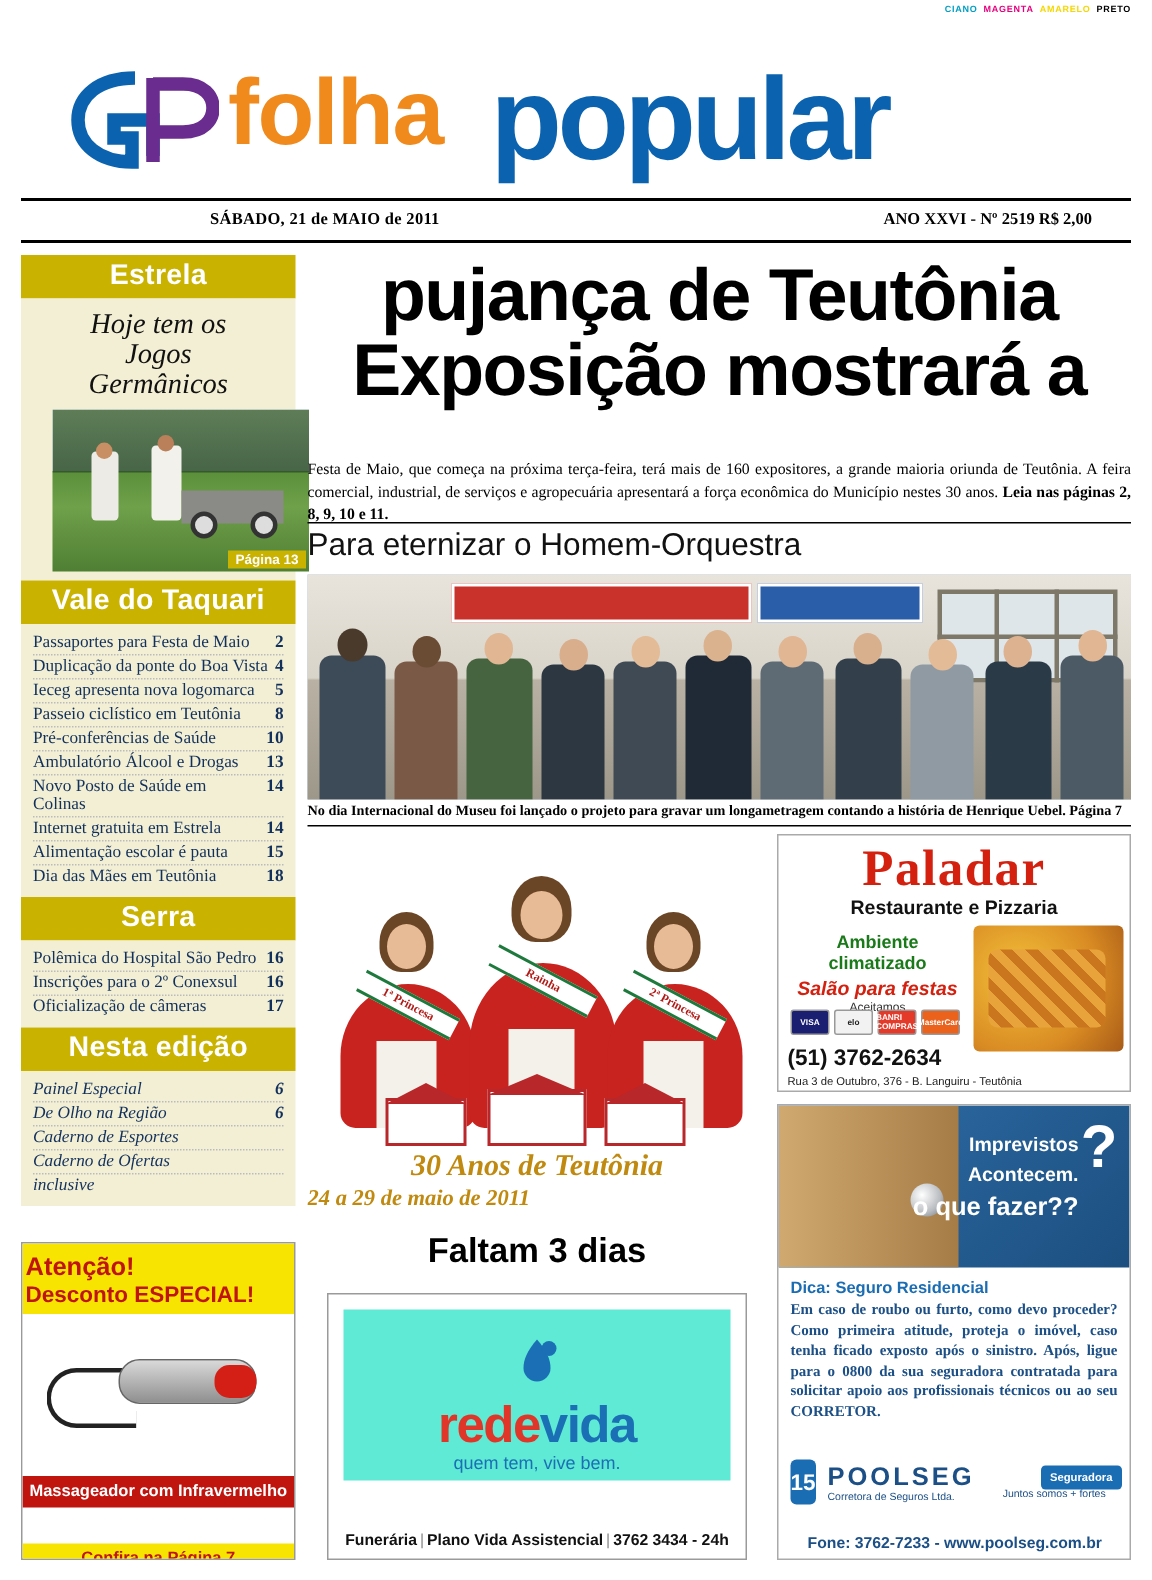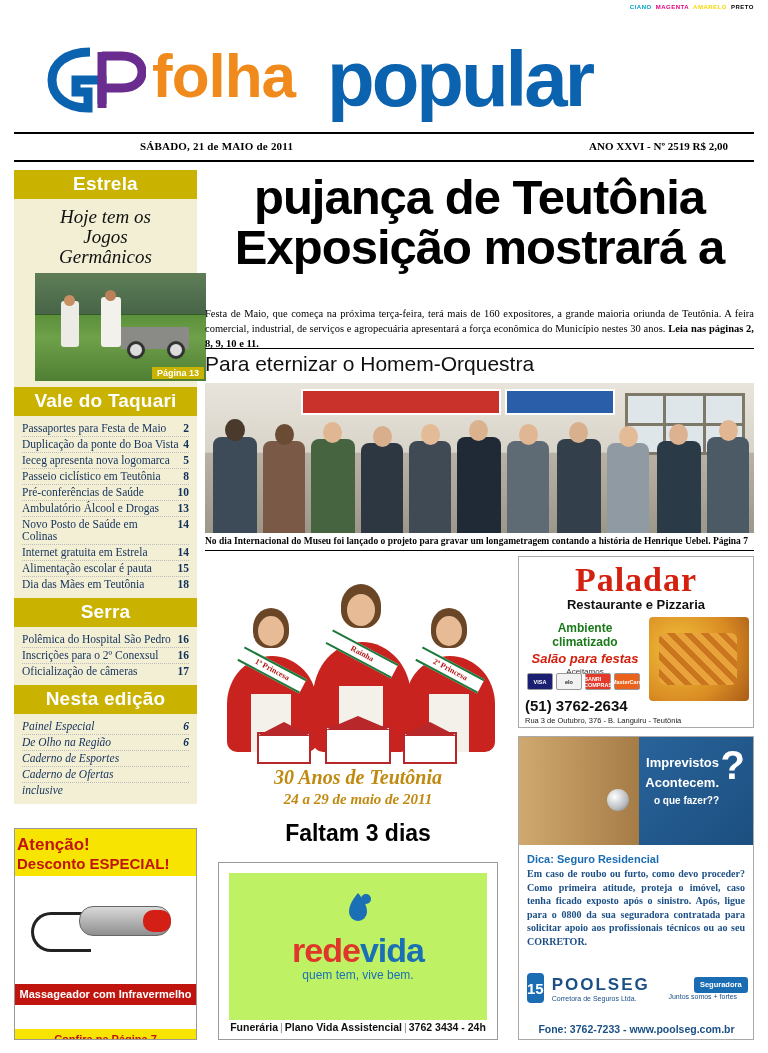--- a/index.html
+++ b/index.html
@@ -183,35 +183,35 @@
      transform:rotate(0deg); display:block; text-align:center; line-height:12px; }
   .house { position:absolute; bottom:54px; background:#fff; border:2px solid #b8272a; }
   .house .roof { position:absolute; left:-2px; right:-2px; top:-12px; height:14px; background:#b8272a; clip-path:polygon(50% 0,100% 100%,0 100%); }
   .festa-title {
     position:absolute; left:0; right:0; bottom:30px; text-align:center;
     font-family:"Liberation Serif", serif; font-weight:bold; font-style:italic;
     color:#c08a10; font-size:20px; line-height:1.05;
     text-shadow:0 1px 0 #fff;
   }
   .festa-date {
-    position:absolute; left:0; right:0; bottom:10px; text-align:center;
+    position:absolute; left:0; right:0; bottom:10px; text-align:left;
     font-family:"Liberation Serif", serif; font-weight:bold; font-style:italic;
     color:#c08a10; font-size:15px;
   }
   .faltam {
     position:absolute; left:205px; top:820px; width:306px; text-align:center;
     font-family:"Liberation Sans", sans-serif; font-weight:bold; font-size:23px; color:#000;
   }
 
   
   .redevida {
     position:absolute; left:218px; top:862px; width:280px; height:178px;
     border:1px solid #9a9a9a; background:#fff;
   }
-  .rv-inner { position:absolute; left:10px; top:10px; right:10px; height:147px; background:#bef264; }
+  .rv-inner { position:absolute; left:10px; top:10px; right:10px; height:114px; background:#5eead4; }
   .rv-logo-icon { position:absolute; left:50%; top:18px; transform:translateX(-50%); width:30px; height:36px; }
   .rv-word { position:absolute; left:0; right:0; top:58px; text-align:center;
     font-family:"Liberation Sans", sans-serif; font-weight:bold; font-size:34px; letter-spacing:-1px; }
   .rv-word .r { color:#e0362a; } .rv-word .v { color:#1b6fb5; }
   .rv-slogan { position:absolute; left:0; right:0; top:95px; text-align:center;
     font-family:"Liberation Sans", sans-serif; font-size:12px; color:#1b6fb5; }
   .rv-foot { position:absolute; left:0; right:0; bottom:6px; text-align:center;
     font-family:"Liberation Sans", sans-serif; font-size:10.5px; font-weight:bold; color:#111; }
   .rv-foot .sep { color:#888; font-weight:normal; padding:0 2px; }
 
@@ -257,21 +257,21 @@
      background:linear-gradient(90deg,#cfa96f,#a67c46); }
   .ps-knob { position:absolute; left:88px; top:52px; width:22px; height:22px; border-radius:50%;
      background:radial-gradient(circle at 35% 35%,#fff,#b9bcc0 60%,#6e7276); }
   .ps-q { position:absolute; right:8px; top:6px; font-family:"Liberation Sans", sans-serif;
      font-weight:bold; font-size:40px; color:#fff; }
   .ps-t1 { position:absolute; right:34px; top:18px; font-family:"Liberation Sans", sans-serif;
      font-weight:bold; font-size:13px; color:#fff; }
   .ps-t2 { position:absolute; right:34px; top:38px; font-family:"Liberation Sans", sans-serif;
      font-weight:bold; font-size:13px; color:#fff; }
   .ps-t3 { position:absolute; right:34px; top:58px; font-family:"Liberation Sans", sans-serif;
-     font-weight:bold; font-size:10px; color:#fff; }
+     font-weight:bold; font-size:17px; color:#fff; }
   .ps-dica { margin:8px 8px 2px; font-family:"Liberation Sans", sans-serif; font-weight:bold;
      font-size:11px; color:#1b6db3; }
   .ps-body { margin:2px 8px; font-family:"Liberation Serif", serif; font-weight:bold;
      font-size:10px; line-height:1.35; color:#1b4f86; text-align:justify; }
   .ps-logos { position:absolute; left:8px; bottom:34px; right:8px; height:34px; display:flex; align-items:center; gap:8px; }
   .ps-15 { width:34px; height:30px; background:#1b6db3; color:#fff; border-radius:4px;
      font-family:"Liberation Sans", sans-serif; font-weight:bold; font-size:15px;
      display:flex; align-items:center; justify-content:center; }
   .ps-name { font-family:"Liberation Sans", sans-serif; font-weight:bold; font-size:17px;
      color:#1b4f86; letter-spacing:2px; }

